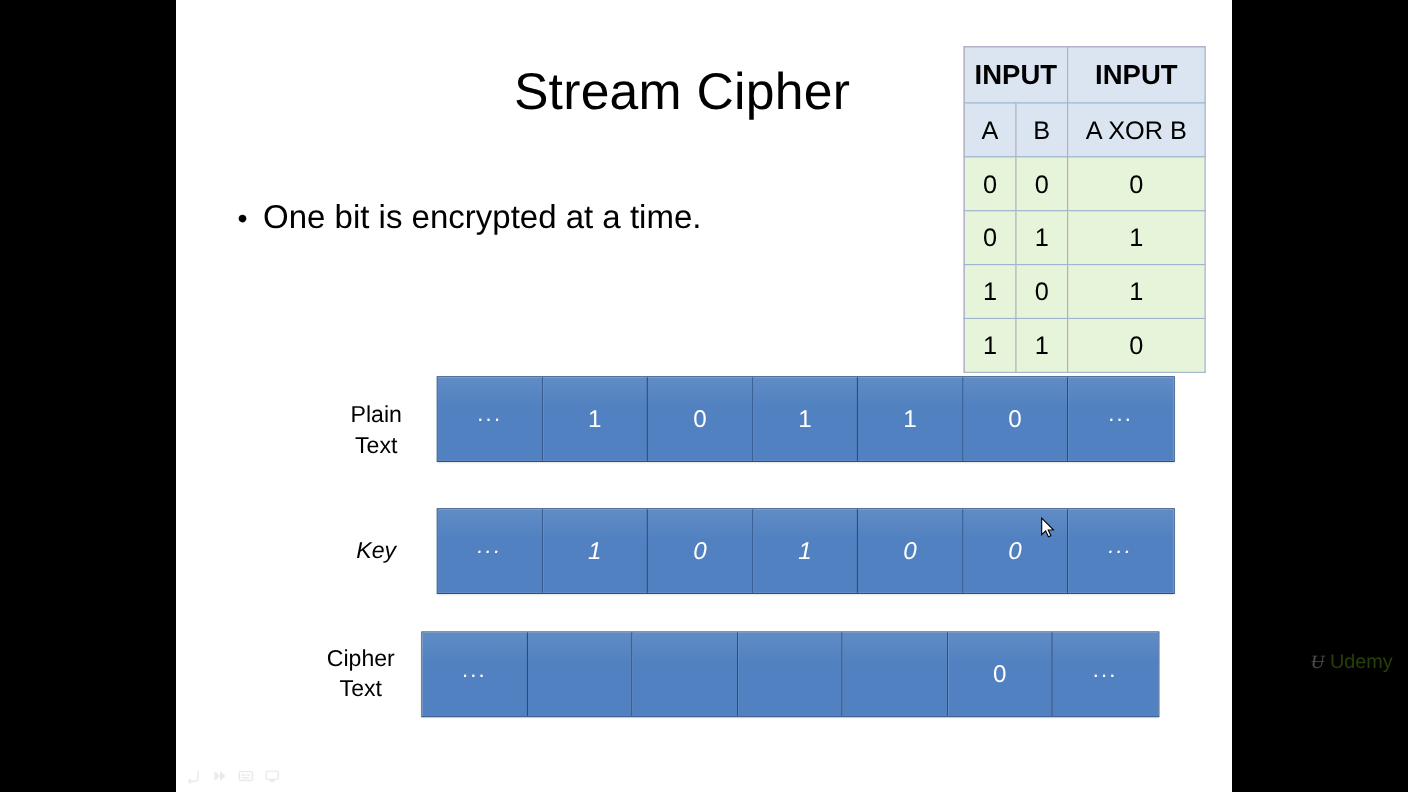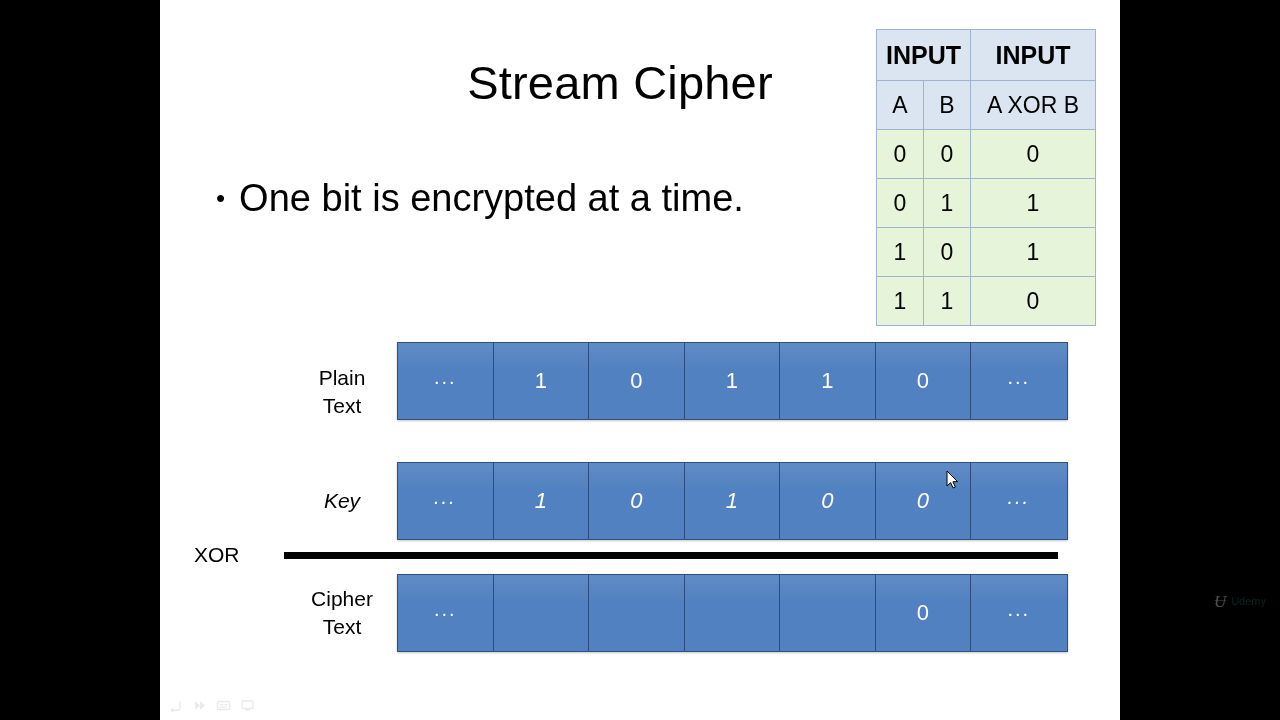--- a/index.html
+++ b/index.html
@@ -57,31 +57,31 @@
     display: flex;
     align-items: flex-start;
   }
   #bullet-dot {
     font-size: 26px;
     line-height: 44px;
     color: #000000;
     margin-right: 14px;
   }
   #bullet-text {
-    font-size: 38px;
+    font-size: 30px;
     line-height: 44px;
     color: #000000;
     white-space: nowrap;
   }
 
   
   #truth-table {
     position: absolute;
     left: 716px;
-    top: 29px;
+    top: 42px;
     border-collapse: collapse;
     background: #fca5a5;
   }
   #truth-table td, #truth-table th {
     border: 1px solid #9fb4ce;
     text-align: center;
     font-weight: 400;
     color: #000000;
     padding: 0;
   }
@@ -137,21 +137,21 @@
   }
   .bit-cell:last-child { border-right: none; }
   .bit-cell.ellipsis {
     font-size: 20px;
     letter-spacing: 2px;
     padding-bottom: 7px;
   }
 
   #plain-row { left: 127px; top: 342px; align-items: flex-end; }
   #key-row   { left: 127px; top: 462px; font-style: italic; }
-  #cipher-row{ left: 127px; top: 574px; }
+  #cipher-row{ left: 113px; top: 574px; }
 
   
   #xor-divider {
     position: absolute;
     left: 34px;
     top: 540px;
     width: 830px;
     height: 30px;
   }
   #xor-label {
@@ -202,22 +202,22 @@
     opacity: 0.30;
   }
   #watermark .wm-mark {
     font-size: 17px;
     font-style: italic;
     font-family: "Liberation Serif", serif;
     color: #ffffff;
     line-height: 1;
   }
   #watermark .wm-text {
-    font-size: 11px;
-    color: #0f766e;
+    font-size: 18px;
+    color: #84cc16;
     line-height: 1;
     text-align: right;
   }
 
   
   #mouse-cursor {
     position: absolute;
     left: 946px;
     top: 470px;
     width: 14px;
@@ -297,24 +297,20 @@
         <div class="bit-cell ellipsis">...</div>
         <div class="bit-cell">1</div>
         <div class="bit-cell">0</div>
         <div class="bit-cell">1</div>
         <div class="bit-cell">0</div>
         <div class="bit-cell">0</div>
         <div class="bit-cell ellipsis">...</div>
       </div>
     </div>
 
-    <div id="xor-divider">
-      <div id="xor-label">XOR</div>
-      <div id="xor-line"></div>
-    </div>
 
     <div class="strip-row" id="cipher-row">
       <div class="strip-label">
         <div>Cipher</div>
         <div>Text</div>
       </div>
       <div class="strip">
         <div class="bit-cell ellipsis">...</div>
         <div class="bit-cell"></div>
         <div class="bit-cell"></div>

